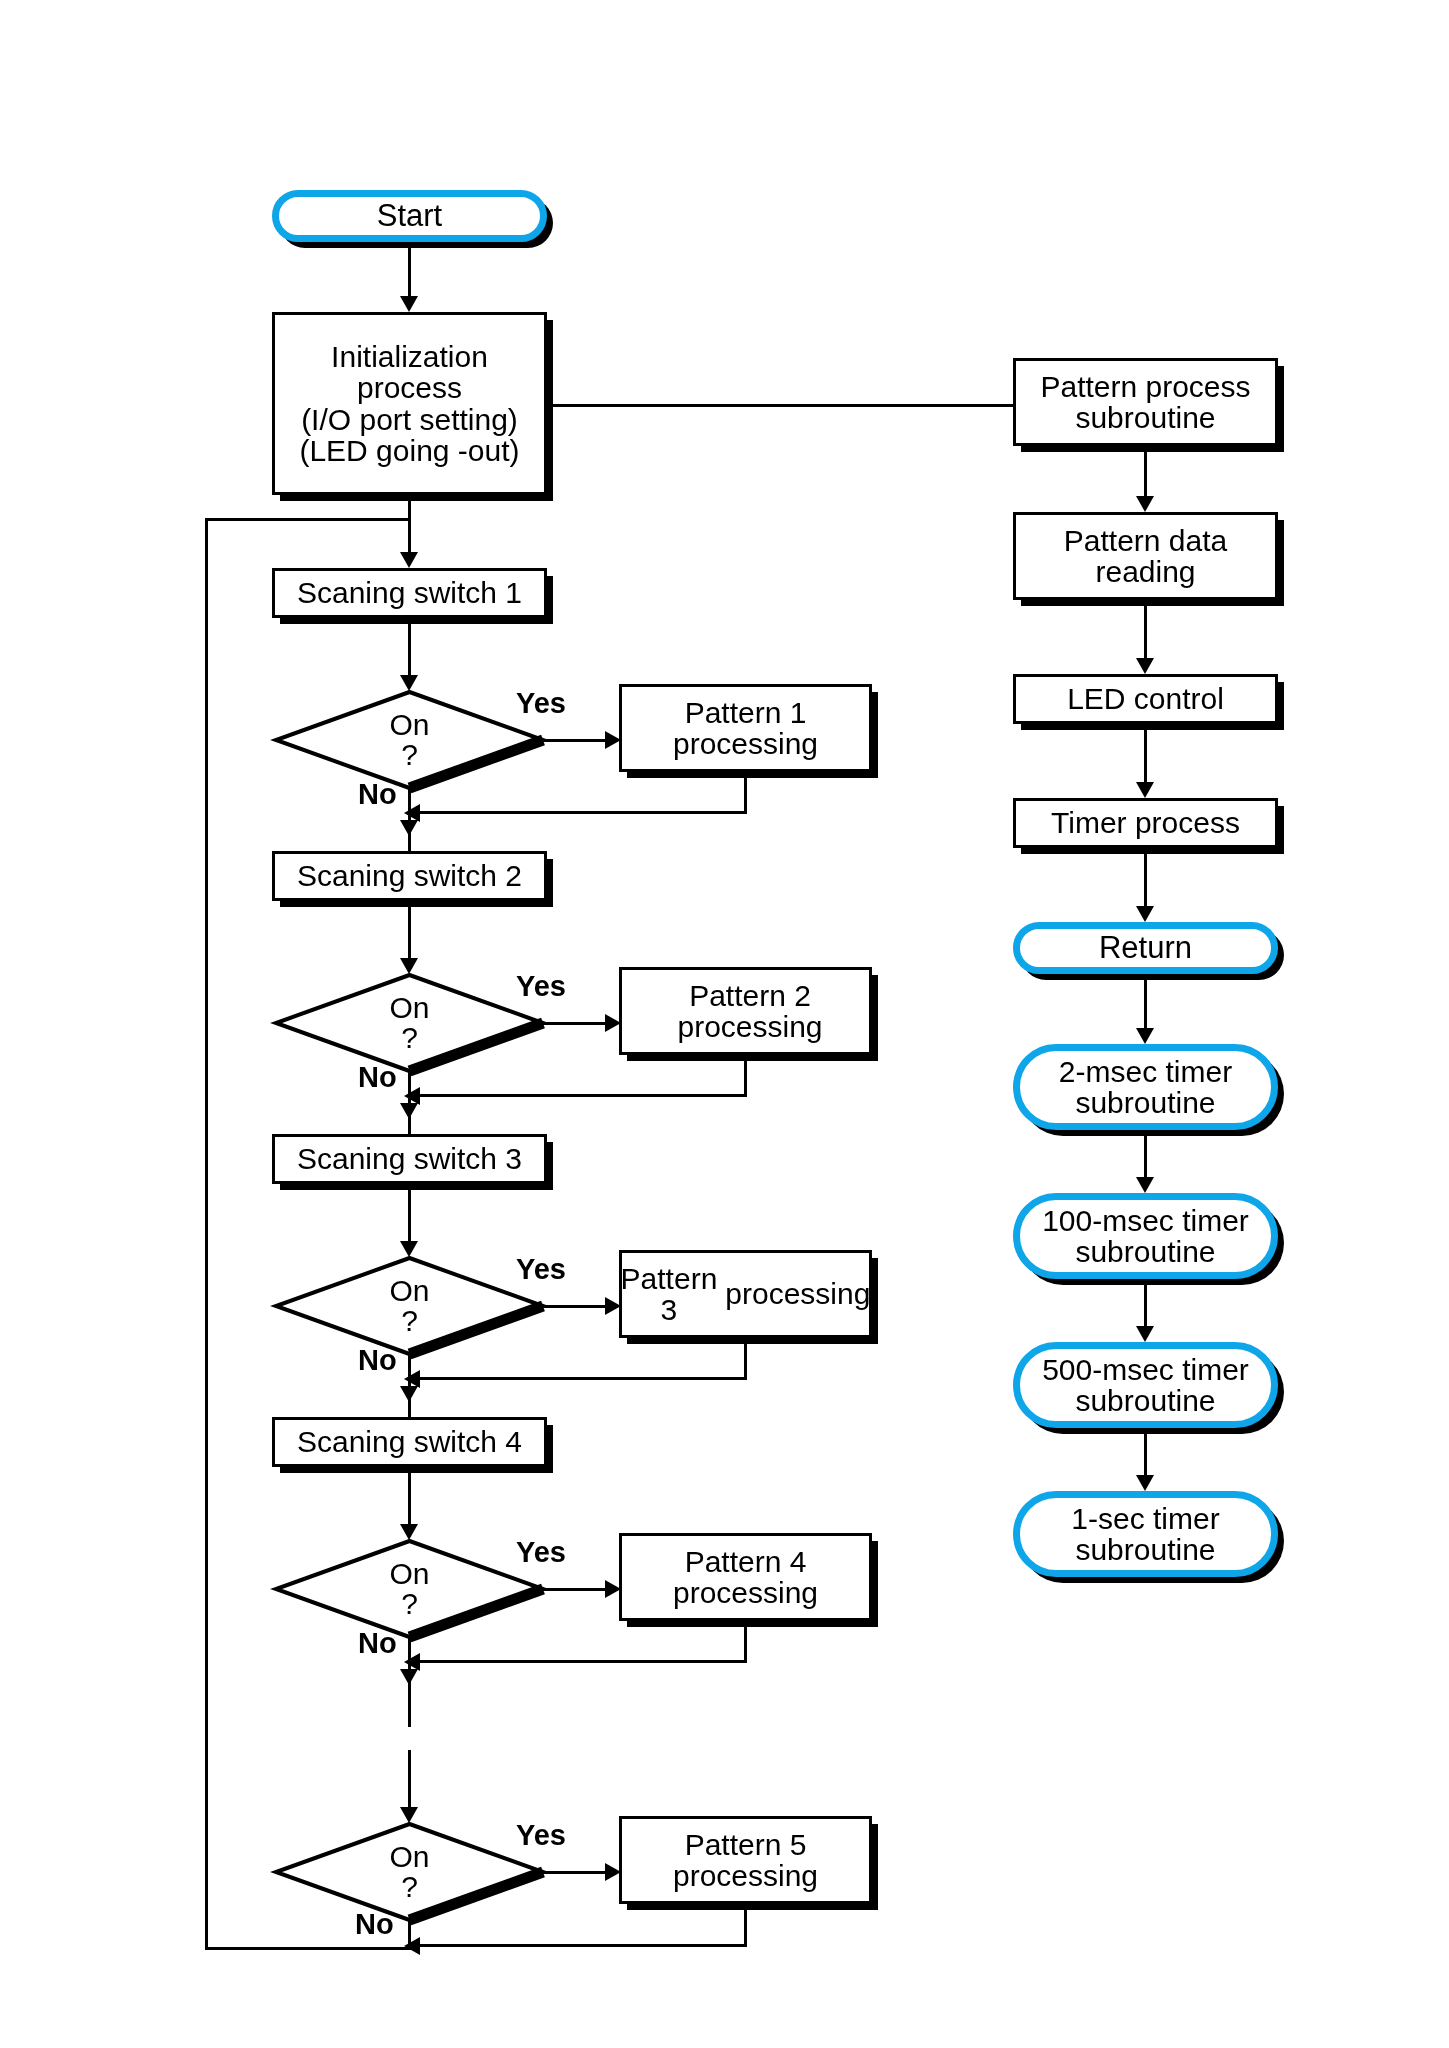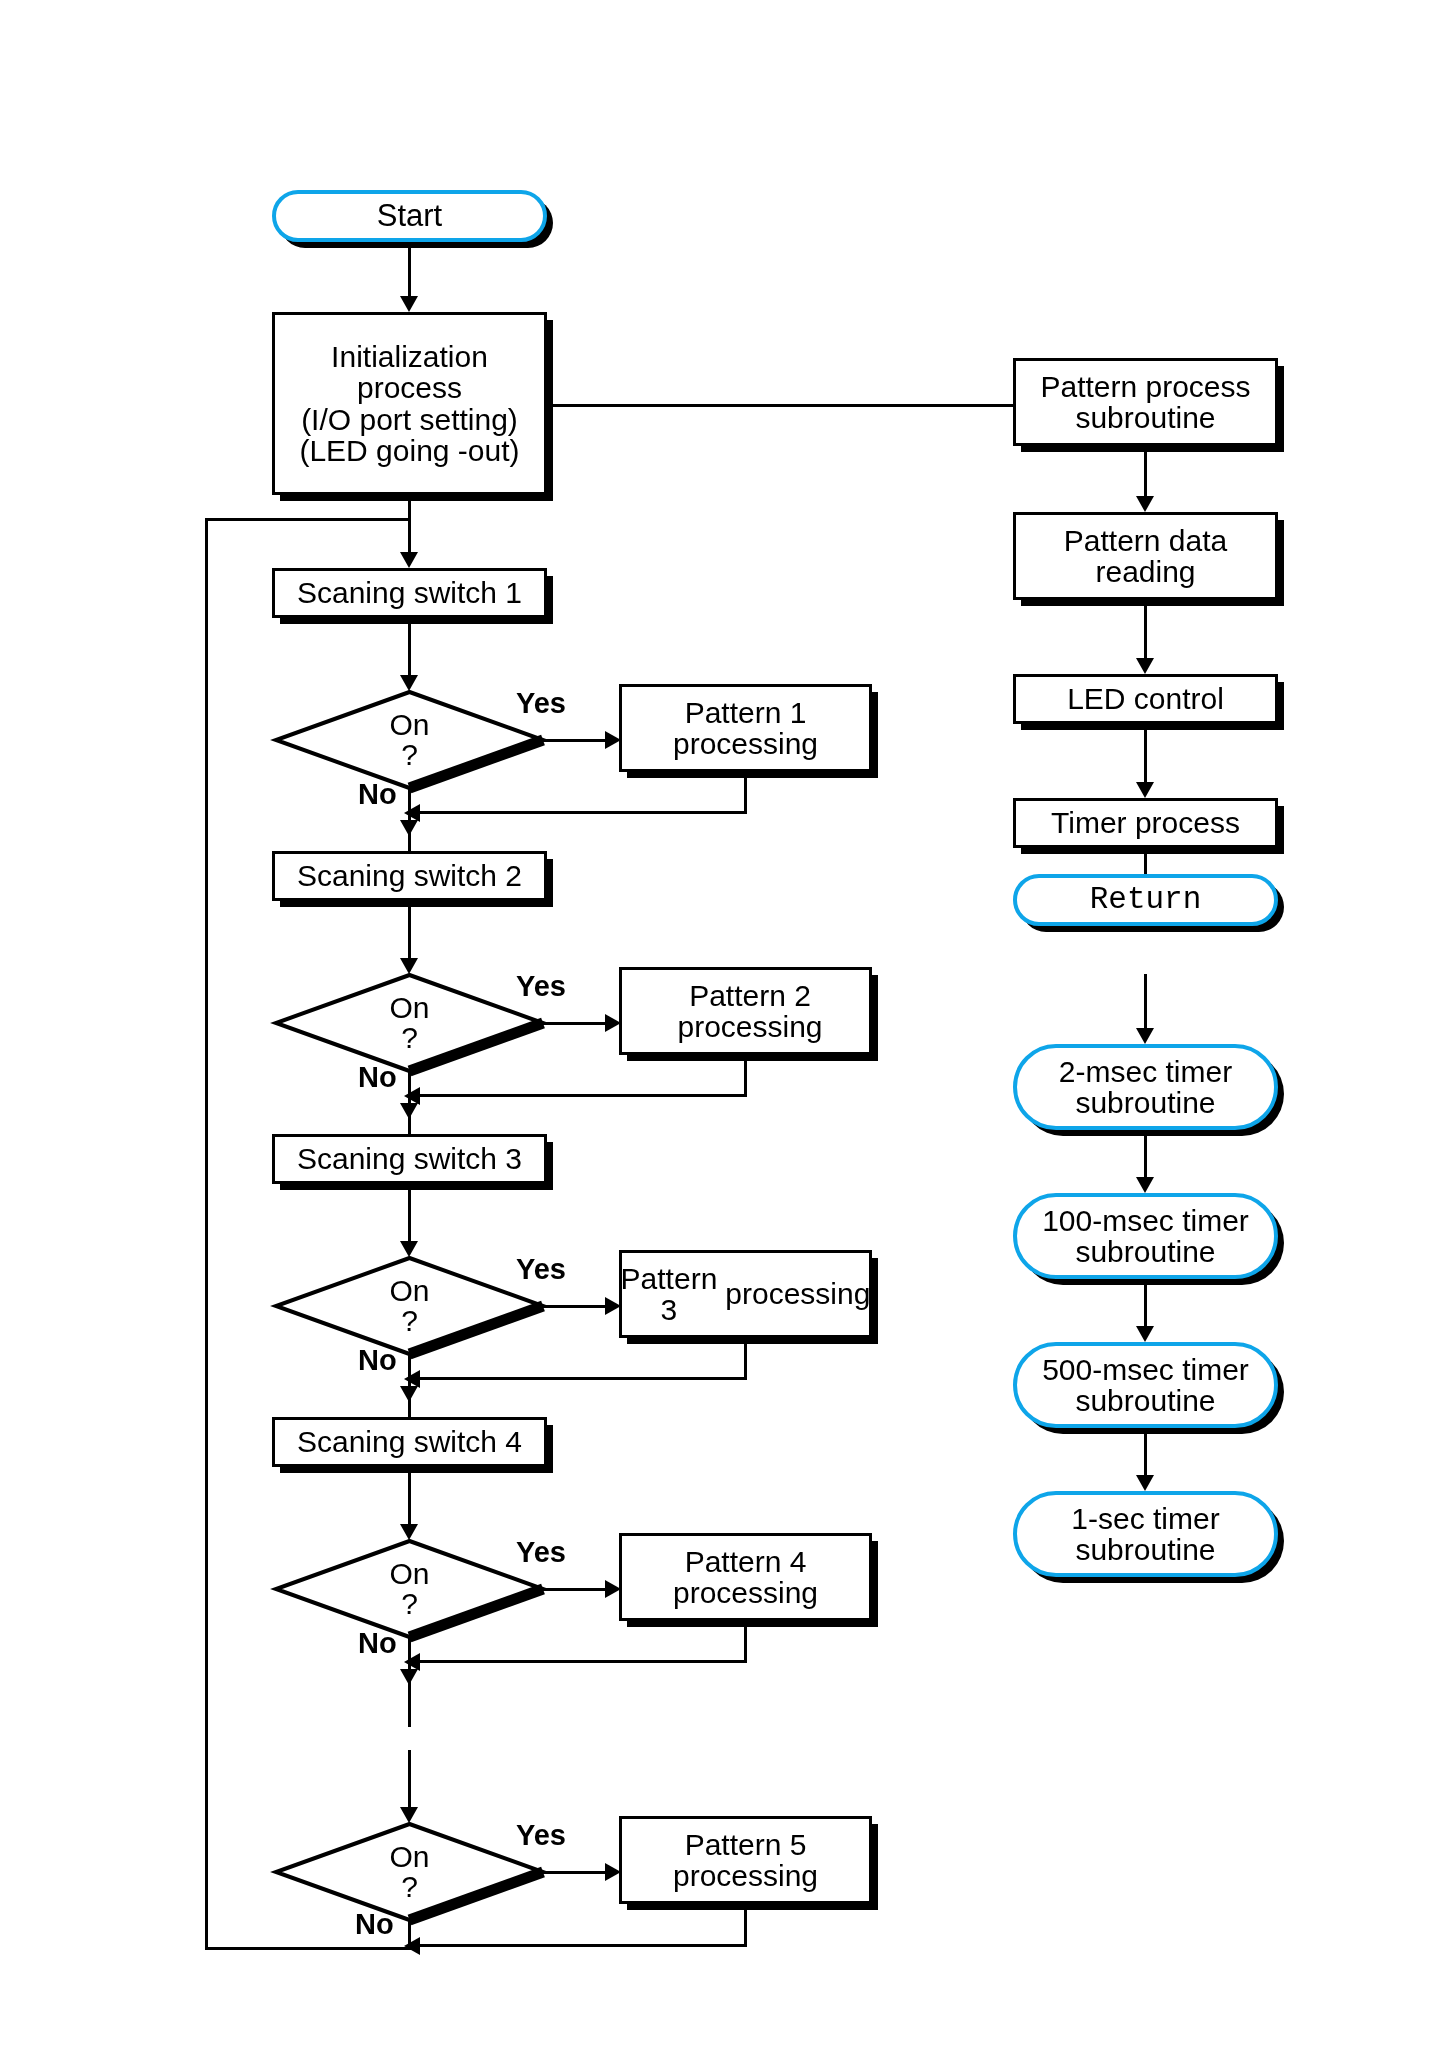--- a/index.html
+++ b/index.html
@@ -8,21 +8,21 @@
 
   
   .node{position:absolute;box-sizing:border-box;display:flex;align-items:center;justify-content:center;
         text-align:center;background:#fff;line-height:1.04;}
   .node .txt{display:block;width:100%;padding:0 4px;}
 
   
   .rect{border:3px solid #000;box-shadow:7px 7px 0 -1px #000;}
 
   
-  .stadium{border:4px solid #0ea5e9;border-radius:999px;box-shadow:7px 7px 0 -1px #000;}
+  .stadium{border:7px solid #0ea5e9;border-radius:999px;box-shadow:7px 7px 0 -1px #000;}
 
   
   .diamond{position:absolute;}
   .diamond svg{position:absolute;left:0;top:0;overflow:visible;}
   .diamond .dlabel{position:absolute;left:0;top:0;width:100%;height:100%;
       display:flex;flex-direction:column;align-items:center;justify-content:center;line-height:1.0;}
 
   
   .vline{position:absolute;background:#000;width:3px;}
   .hline{position:absolute;background:#000;height:3px;}
@@ -244,21 +244,21 @@
   </div>
   <div class="vline" style="left:1144px;top:724px;height:66px;"></div>
   <div class="arrow-d" style="left:1136px;top:782px;"></div>
 
   <div class="node rect f30" style="left:1013px;top:798px;width:265px;height:50px;">
     <span class="txt">Timer process</span>
   </div>
   <div class="vline" style="left:1144px;top:848px;height:66px;"></div>
   <div class="arrow-d" style="left:1136px;top:906px;"></div>
 
-  <div class="node stadium f31" style="left:1013px;top:874px;width:265px;height:52px;font-family:Liberation Mono, monospace;">
+  <div class="node stadium f31" style="left:1013px;top:922px;width:265px;height:52px;">
     <span class="txt">Return</span>
   </div>
   <div class="vline" style="left:1144px;top:974px;height:62px;"></div>
   <div class="arrow-d" style="left:1136px;top:1028px;"></div>
 
   <div class="node stadium f30" style="left:1013px;top:1044px;width:265px;height:86px;flex-direction:column;">
     <span class="txt">2-msec timer</span>
     <span class="txt">subroutine</span>
   </div>
   <div class="vline" style="left:1144px;top:1130px;height:55px;"></div>

